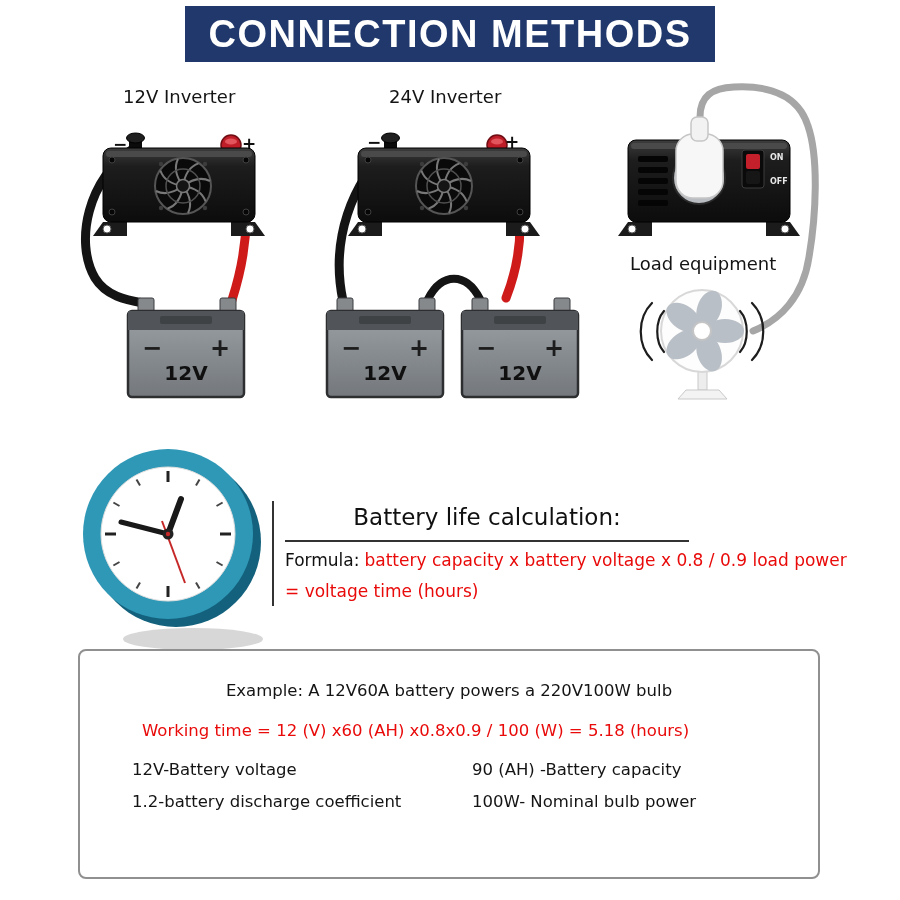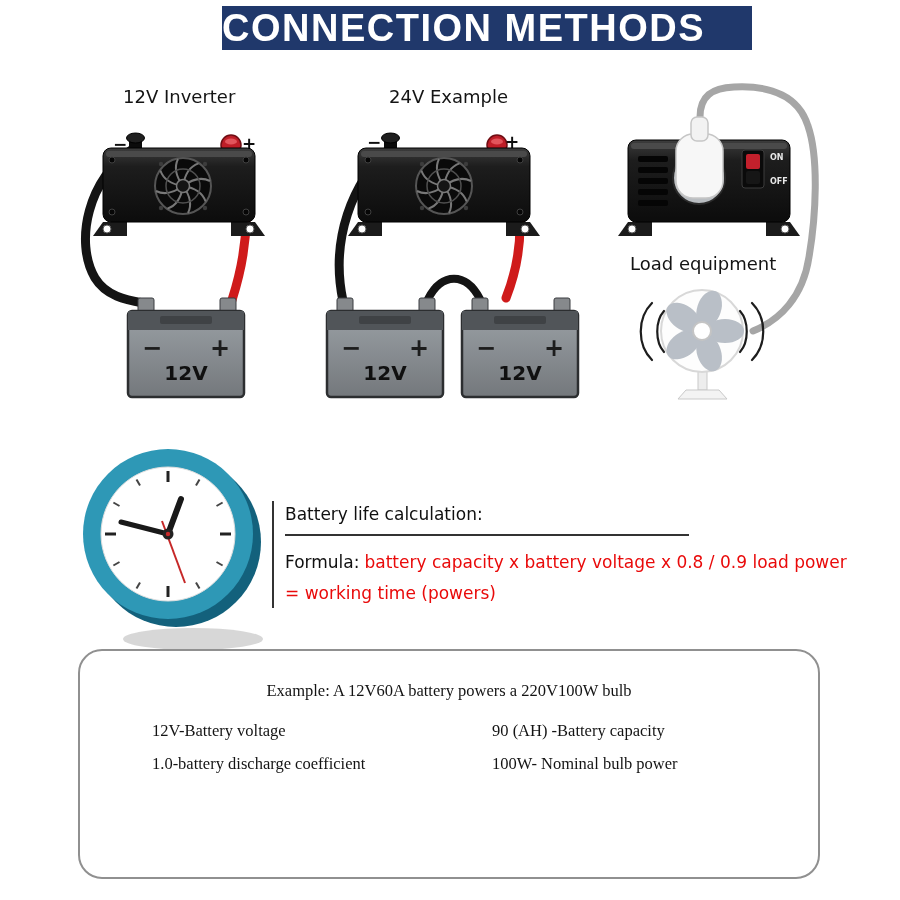--- a/index.html
+++ b/index.html
@@ -3,57 +3,57 @@
 <meta charset="utf-8">
 <style>
   :root{
     --ink:#141414;
     --red:#e90a0a;
     --banner:#20386b;
   }
   html,body{margin:0;padding:0;background:#ffffff;}
   .page{position:relative;width:900px;height:900px;background:#fff;overflow:hidden;
         font-family:"DejaVu Sans",sans-serif;color:var(--ink);}
-  .banner{position:absolute;left:185px;top:6px;width:530px;height:44px;background:var(--banner);
-          display:flex;align-items:center;justify-content:flex-start;margin-left:37px;}
+  .banner{position:absolute;left:185px;top:6px;width:530px;height:56px;background:var(--banner);
+          display:flex;align-items:center;justify-content:center;}
   .banner h1{margin:0;font-family:"Liberation Sans",sans-serif;font-weight:900;
              font-size:38px;letter-spacing:1.5px;color:#ffffff;white-space:nowrap;}
   .dlabel{position:absolute;font-size:18px;color:var(--ink);white-space:nowrap;}
   #l12{left:123px;top:86px;text-align:right;}
   #l24{left:389px;top:86px;}
   #lload{left:630px;top:253px;}
   svg.layer{position:absolute;left:0;top:0;}
   .bsign{font-family:"DejaVu Sans",sans-serif;font-weight:bold;font-size:24px;fill:#1c1c1c;text-anchor:middle;}
   .bvolt{font-family:"DejaVu Sans",sans-serif;font-weight:bold;font-size:20px;fill:#101010;text-anchor:middle;}
   .tsign{font-family:"DejaVu Sans",sans-serif;font-weight:bold;font-size:17px;fill:#0f0f0f;text-anchor:middle;}
   .sw{font-family:"DejaVu Sans",sans-serif;font-weight:bold;font-size:8px;fill:#e8e8e8;}
   .calc{position:absolute;left:272px;top:501px;width:606px;border-left:2px solid #333;padding-left:11px;}
-  .calc-head{font-size:17px;color:#101010;padding:3px 0 10px;border-bottom:2px solid #333;width:404px;}
-  .calc-formula{padding-top:11px;font-size:17px;line-height:1.8;color:#101010;}
+  .calc-head{font-size:23px;color:#101010;padding:3px 0 10px;border-bottom:2px solid #333;width:404px;text-align:center;}
+  .calc-formula{padding-top:3px;font-size:17px;line-height:1.8;color:#101010;}
   .calc-formula .line1{white-space:nowrap;}
   .f-label{margin-right:5px;}
   .f-red{color:var(--red);}
   .example{position:absolute;left:78px;top:649px;width:738px;height:226px;
-           border:2px solid #909090;border-radius:24px;background:#fff;font-family:Liberation Serif, serif;}
+           border:2px solid #909090;border-radius:8px;background:#fff;}
   .ex-title{text-align:center;margin-top:30px;font-size:16.5px;color:var(--ink);}
   .ex-working{margin:21px 0 0 62px;font-size:16.5px;color:var(--red);white-space:nowrap;}
-  .ex-grid{display:grid;grid-template-columns:340px auto;row-gap:13px;margin:20px 0 0 72px;
+  .ex-grid{display:grid;grid-template-columns:340px auto;row-gap:13px;margin:20px 0 0 52px;
            font-size:16.5px;color:var(--ink);}
 </style>
 </head>
 <body>
 
 <div class="page">
 
   <header class="banner">
     <h1>CONNECTION METHODS</h1>
   </header>
 
   <div class="dlabel" id="l12">12V Inverter</div>
-  <div class="dlabel" id="l24">24V Example</div>
+  <div class="dlabel" id="l24">24V Inverter</div>
   <div class="dlabel" id="lload">Load equipment</div>
 
   <svg class="layer" width="900" height="440" viewBox="0 0 900 440">
     <defs>
       <linearGradient id="invG" x1="0" y1="0" x2="0" y2="1">
         <stop offset="0" stop-color="#3d3d3d"></stop>
         <stop offset="0.25" stop-color="#1d1d1d"></stop>
         <stop offset="1" stop-color="#0c0c0c"></stop>
       </linearGradient>
       <linearGradient id="batG" x1="0" y1="0" x2="0" y2="1">
@@ -259,27 +259,28 @@
     <circle cx="113" cy="98" r="5.5" fill="#222"></circle>
     <circle cx="113" cy="98" r="2.2" fill="#c62828"></circle>
   </svg>
 
   <div class="calc">
     <div class="calc-head">Battery life calculation:</div>
     <div class="calc-formula">
       <div class="line1">
         <span class="f-label">Formula:</span><span class="f-red">battery capacity x battery voltage x 0.8 / 0.9 load power</span>
       </div>
-      <div class="f-red">= working time (powers)</div>
+      <div class="f-red">= voltage time (hours)</div>
     </div>
   </div>
 
   <div class="example">
     <div class="ex-title">Example: A 12V60A battery powers a 220V100W bulb</div>
+    <div class="ex-working">Working time = 12 (V) x60 (AH) x0.8x0.9 / 100 (W) = 5.18 (hours)</div>
     <div class="ex-grid">
       <span>12V-Battery voltage</span>
       <span>90 (AH) -Battery capacity</span>
-      <span>1.0-battery discharge coefficient</span>
+      <span>1.2-battery discharge coefficient</span>
       <span>100W- Nominal bulb power</span>
     </div>
   </div>
 
 </div>
 
 </body></html>

